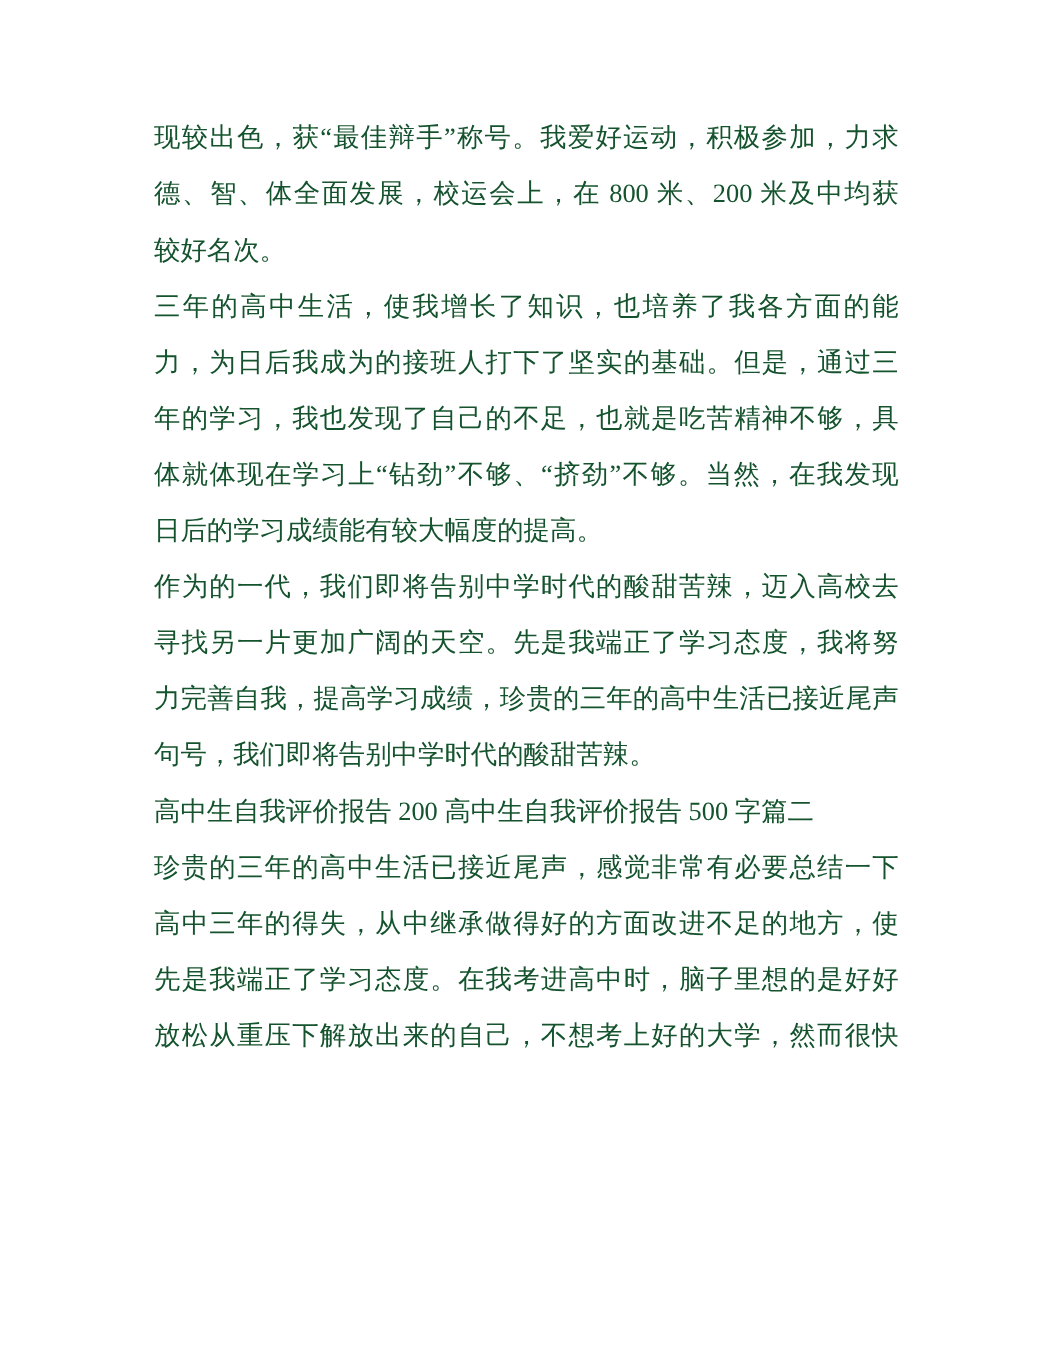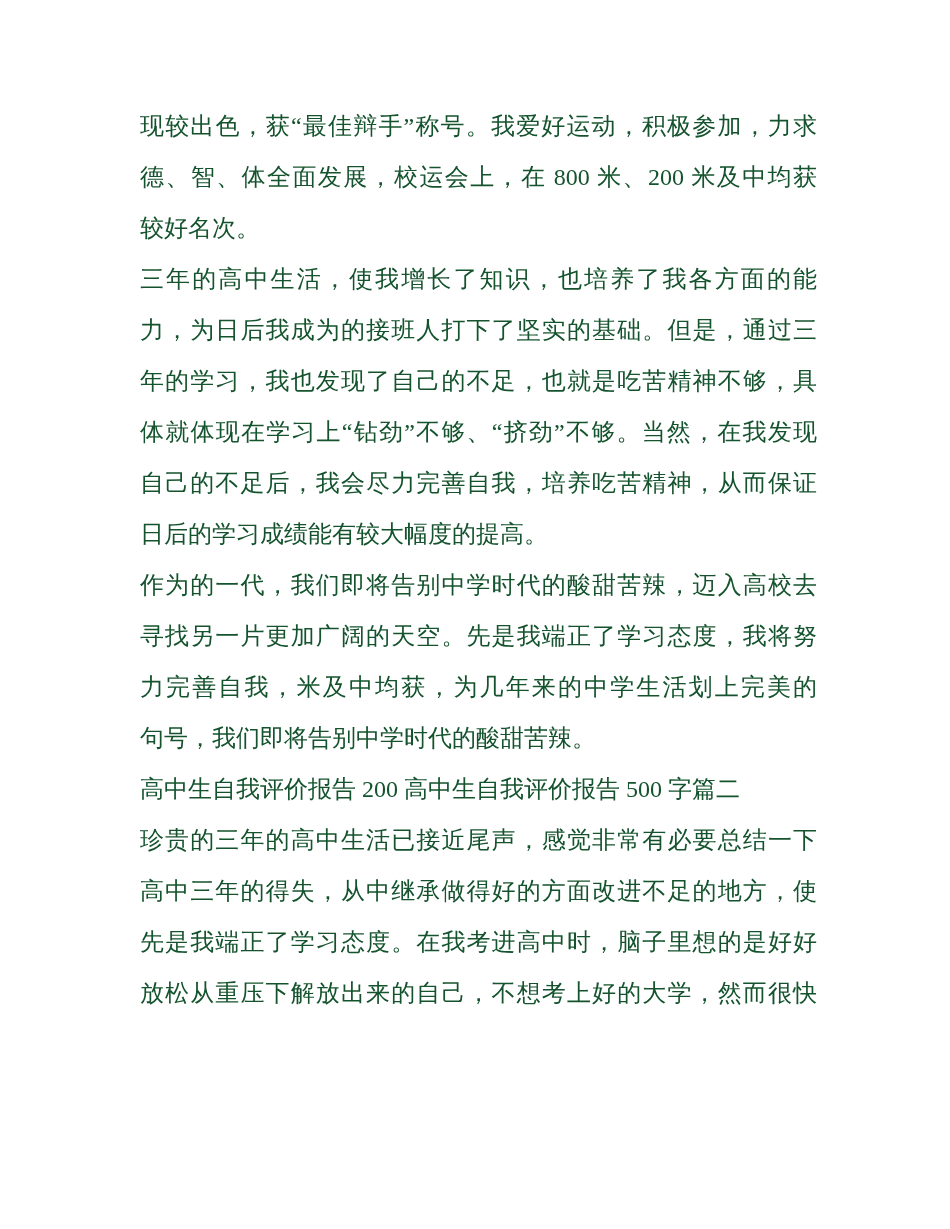--- a/index.html
+++ b/index.html
@@ -43,25 +43,24 @@
 
 <div class="page">
   <div class="doc-body">
       <div class="line just">现较出色，获“最佳辩手”称号。我爱好运动，积极参加，力求</div>
       <div class="line just">德、智、体全面发展，校运会上，在 800 米、200 米及中均获</div>
       <div class="line">较好名次。</div>
       <div class="line just">三年的高中生活，使我增长了知识，也培养了我各方面的能</div>
       <div class="line just">力，为日后我成为的接班人打下了坚实的基础。但是，通过三</div>
       <div class="line just">年的学习，我也发现了自己的不足，也就是吃苦精神不够，具</div>
       <div class="line just">体就体现在学习上“钻劲”不够、“挤劲”不够。当然，在我发现</div>
-      <div class="line just">自己的不足后，我会尽力完善自我，培养吃苦精神，从而保证</div>
       <div class="line">日后的学习成绩能有较大幅度的提高。</div>
       <div class="line just">作为的一代，我们即将告别中学时代的酸甜苦辣，迈入高校去</div>
       <div class="line just">寻找另一片更加广阔的天空。先是我端正了学习态度，我将努</div>
-      <div class="line just">力完善自我，米及中均获，为几年来的中学生活划上完美的</div>
+      <div class="line just">力完善自我，提高学习成绩，珍贵的三年的高中生活已接近尾声</div>
       <div class="line">句号，我们即将告别中学时代的酸甜苦辣。</div>
       <div class="line">高中生自我评价报告 200 高中生自我评价报告 500 字篇二</div>
       <div class="line just">珍贵的三年的高中生活已接近尾声，感觉非常有必要总结一下</div>
       <div class="line just">高中三年的得失，从中继承做得好的方面改进不足的地方，使</div>
       <div class="line just">先是我端正了学习态度。在我考进高中时，脑子里想的是好好</div>
       <div class="line just">放松从重压下解放出来的自己，不想考上好的大学，然而很快</div>
     </div>
 </div>
 
 </body></html>

